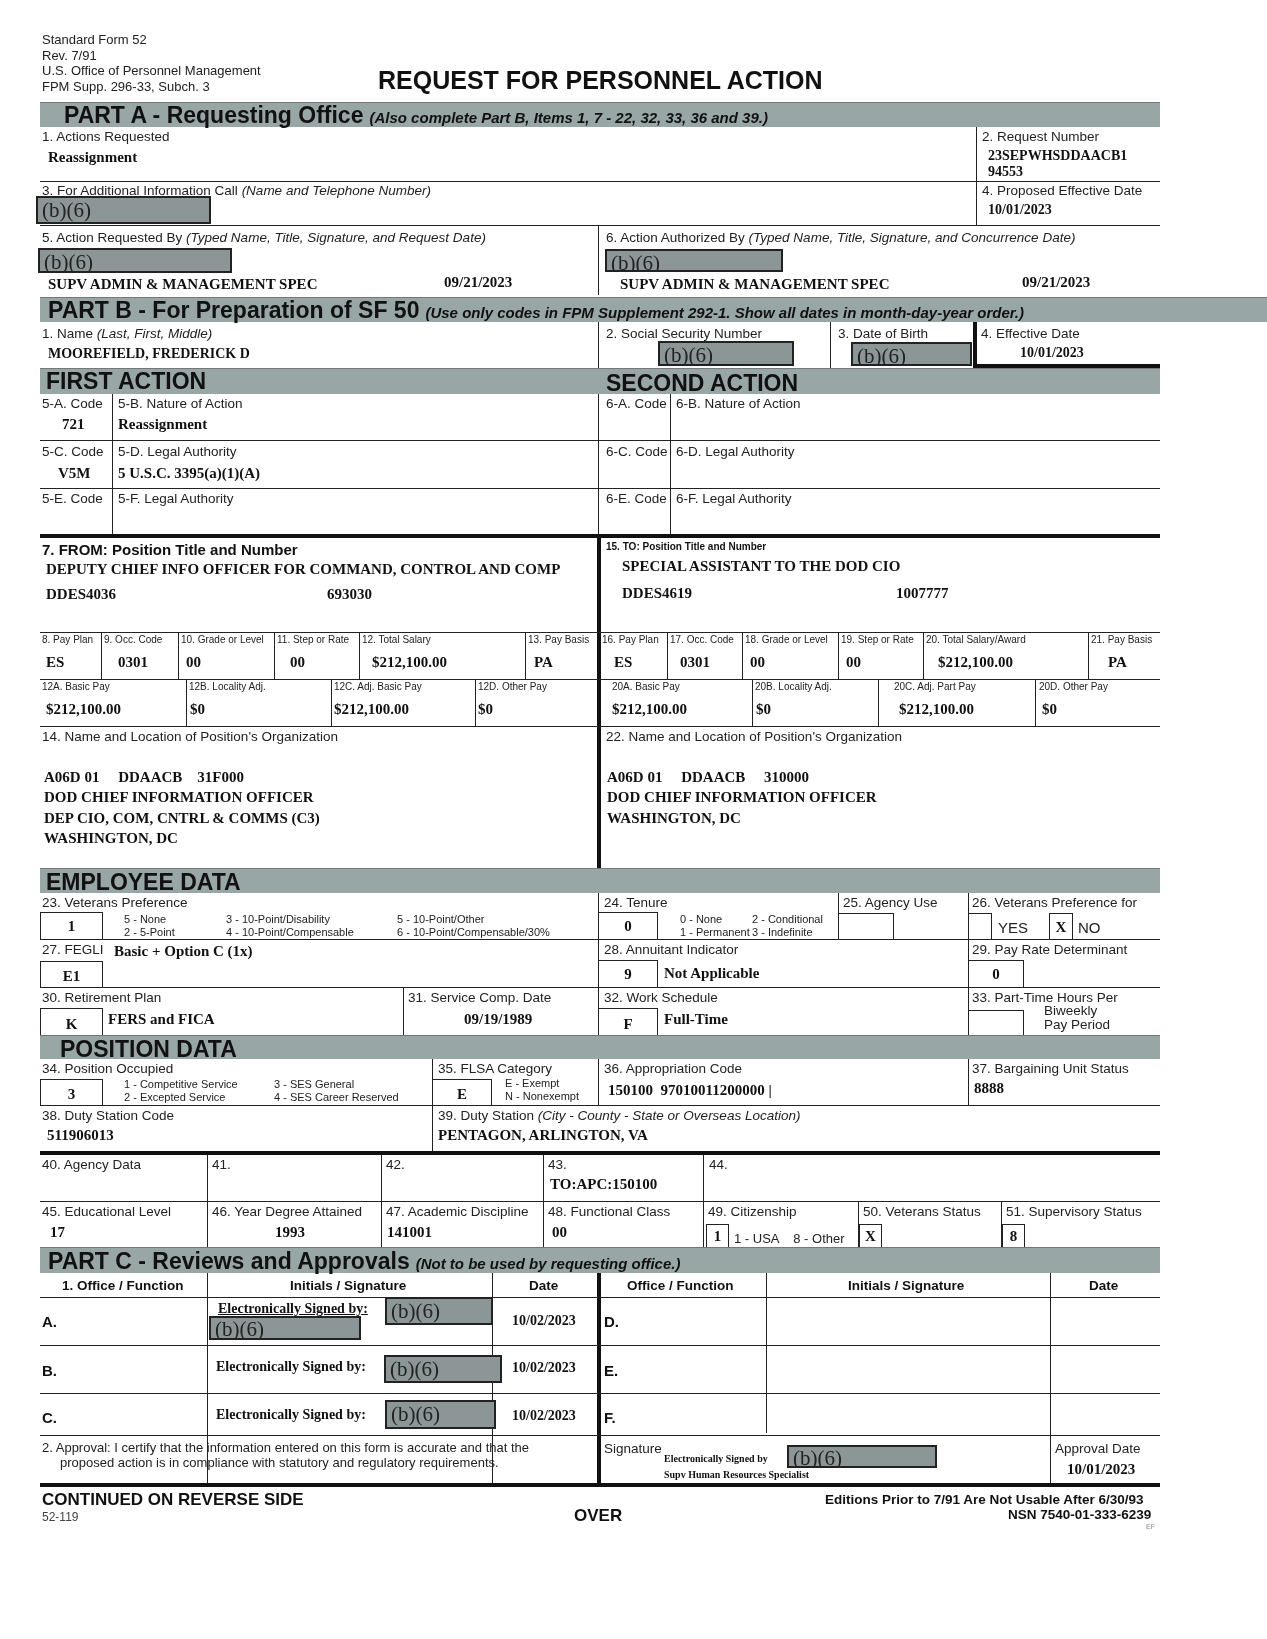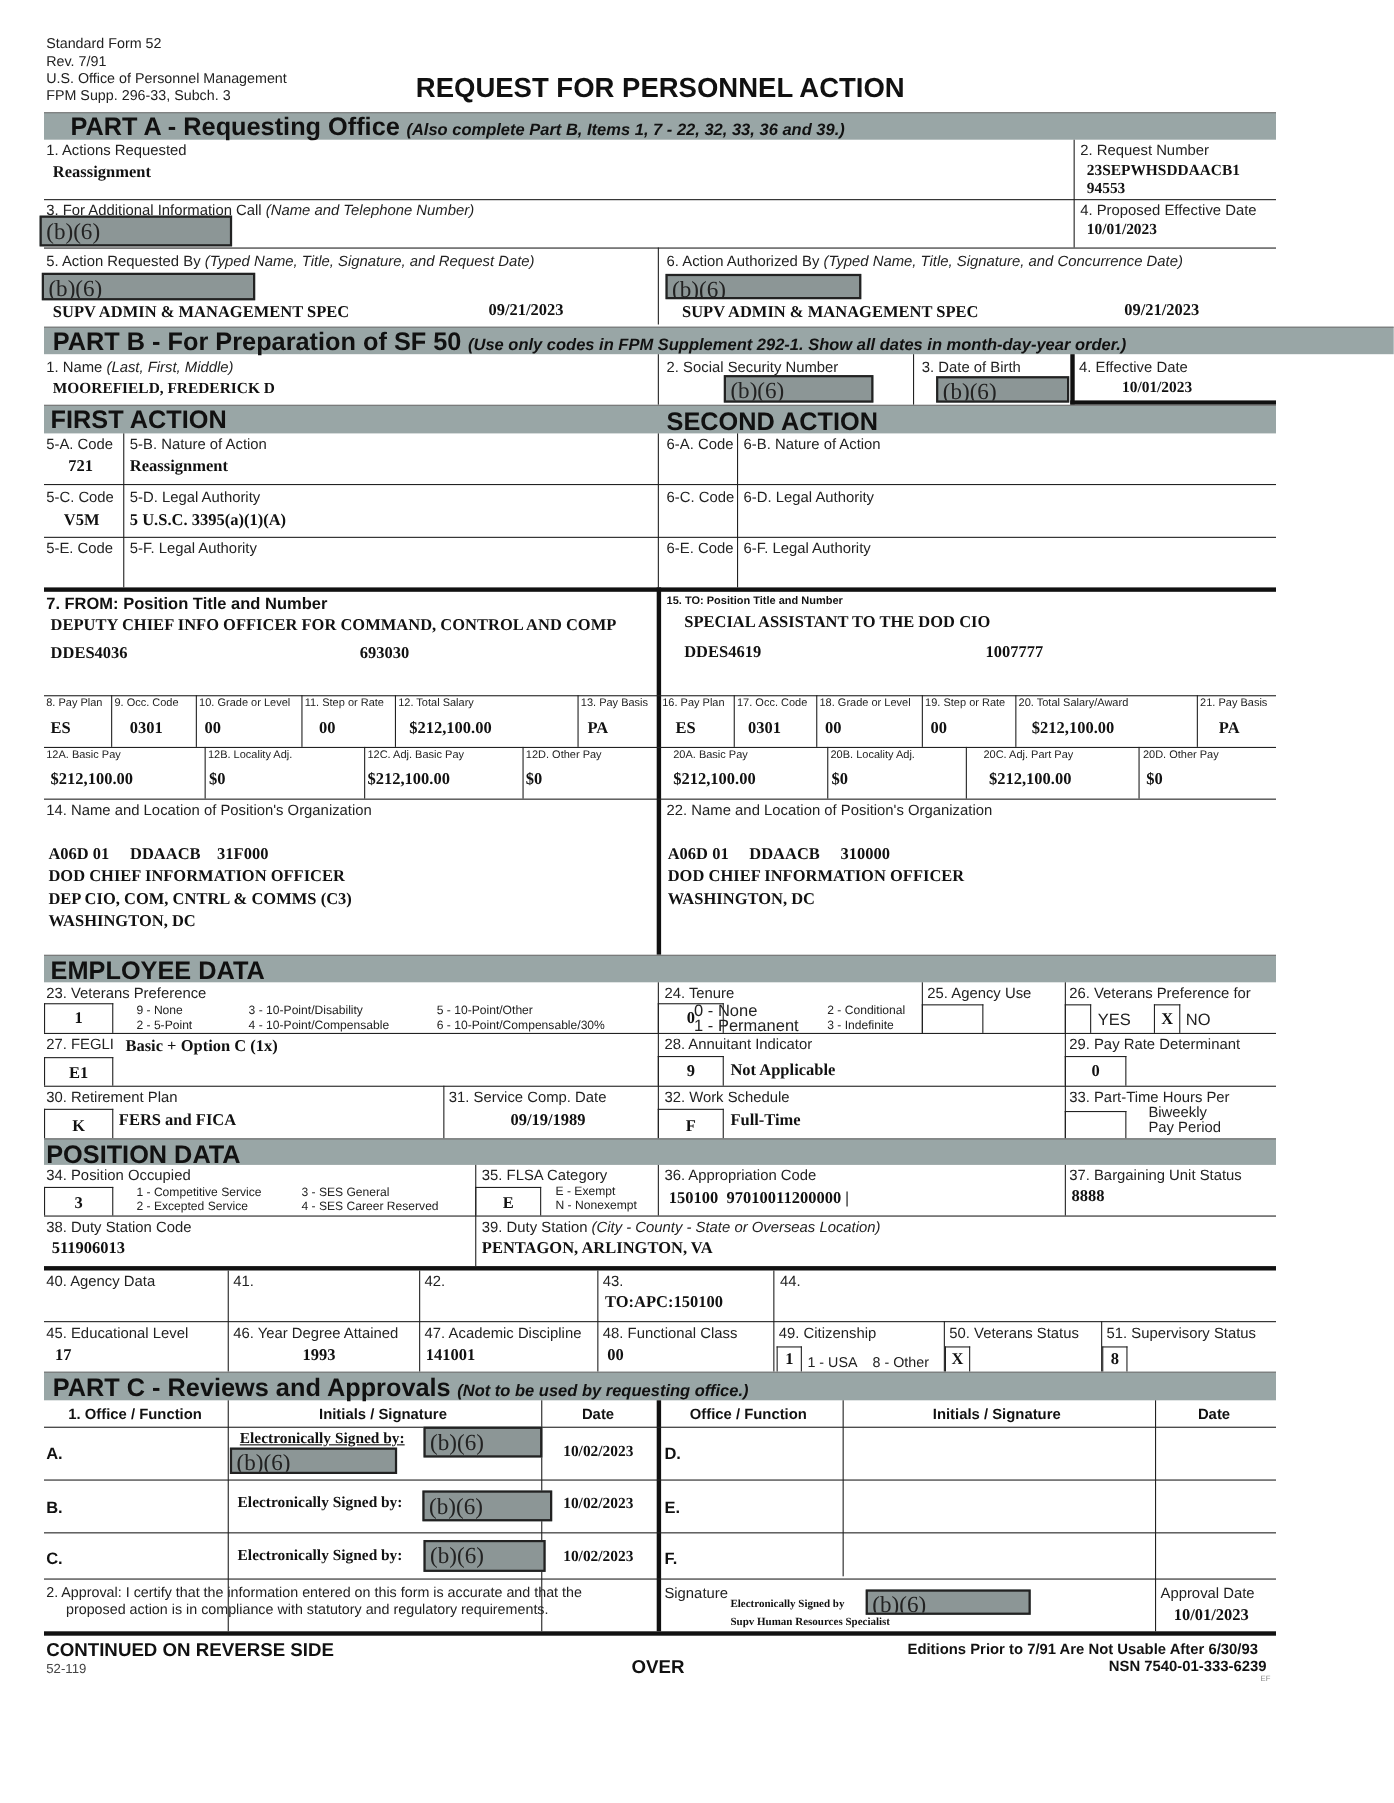--- a/index.html
+++ b/index.html
@@ -197,35 +197,35 @@
 <div class="vl" style="left:838px;top:893px;height:46px"></div>
 <div class="vl" style="left:968px;top:893px;height:142px"></div>
 <div class="vl" style="left:403px;top:987px;height:48px"></div>
 <div class="hl" style="left:40px;top:939px;width:1120px"></div>
 <div class="hl" style="left:40px;top:987px;width:1120px"></div>
 <div class="hl" style="left:40px;top:1035px;width:1120px"></div>
 
 <div class="abs lbl" style="left:42px;top:895px">23.  Veterans Preference</div>
 <div class="box val c" style="left:40px;top:912px;width:63px;height:27px;line-height:27px">1</div>
 <div class="abs lbl sm" style="left:124px;top:913px;line-height:13px;font-size:11px">
-    <div>9 - None</div>
+    <div>5 - None</div>
     <div>2 - 5-Point</div>
   </div>
 <div class="abs lbl sm" style="left:226px;top:913px;line-height:13px;font-size:11px">
     <div>3 - 10-Point/Disability</div>
     <div>4 - 10-Point/Compensable</div>
   </div>
 <div class="abs lbl sm" style="left:397px;top:913px;line-height:13px;font-size:11px">
     <div>5 - 10-Point/Other</div>
     <div>6 - 10-Point/Compensable/30%</div>
   </div>
 
 <div class="abs lbl" style="left:604px;top:895px">24.  Tenure</div>
 <div class="box val c" style="left:598px;top:912px;width:60px;height:27px;line-height:27px">0</div>
-<div class="abs lbl sm" style="left:631px;top:913px;line-height:13px;font-size:15px">
+<div class="abs lbl sm" style="left:680px;top:913px;line-height:13px;font-size:11px">
     <div>0 - None</div>
     <div>1 - Permanent</div>
   </div>
 <div class="abs lbl sm" style="left:752px;top:913px;line-height:13px;font-size:11px">
     <div>2 - Conditional</div>
     <div>3 - Indefinite</div>
   </div>
 <div class="abs lbl" style="left:843px;top:895px">25.  Agency Use</div>
 <div class="box" style="left:838px;top:913px;width:56px;height:26px"></div>
 <div class="abs lbl" style="left:972px;top:895px">26.  Veterans Preference for</div>
@@ -251,21 +251,21 @@
 <div class="abs lbl" style="left:604px;top:990px">32.  Work Schedule</div>
 <div class="box val c" style="left:598px;top:1008px;width:60px;height:27px;line-height:30px">F</div>
 <div class="abs val" style="left:664px;top:1011px">Full-Time</div>
 <div class="abs lbl" style="left:972px;top:990px">33.  Part-Time Hours Per</div>
 <div class="abs lbl" style="left:1044px;top:1004px;line-height:14px">
     <div>Biweekly</div>
     <div>Pay Period</div>
   </div>
 <div class="box" style="left:968px;top:1010px;width:56px;height:25px"></div>
 
-<div class="abs band" style="left:40px;top:1035px;width:1120px;height:24px;padding-left:2px">
+<div class="abs band" style="left:40px;top:1035px;width:1120px;height:24px;padding-left:20px">
   <span class="bandtxt">POSITION DATA</span>
 </div>
 <div class="vl" style="left:432px;top:1059px;height:92px"></div>
 <div class="vl" style="left:598px;top:1059px;height:46px"></div>
 <div class="vl" style="left:968px;top:1059px;height:46px"></div>
 <div class="hl" style="left:40px;top:1105px;width:1120px"></div>
 <div class="hl4" style="left:40px;top:1151px;width:1120px"></div>
 
 <div class="abs lbl" style="left:42px;top:1061px">34.  Position Occupied</div>
 <div class="box val c" style="left:40px;top:1079px;width:63px;height:26px;line-height:28px">3</div>

